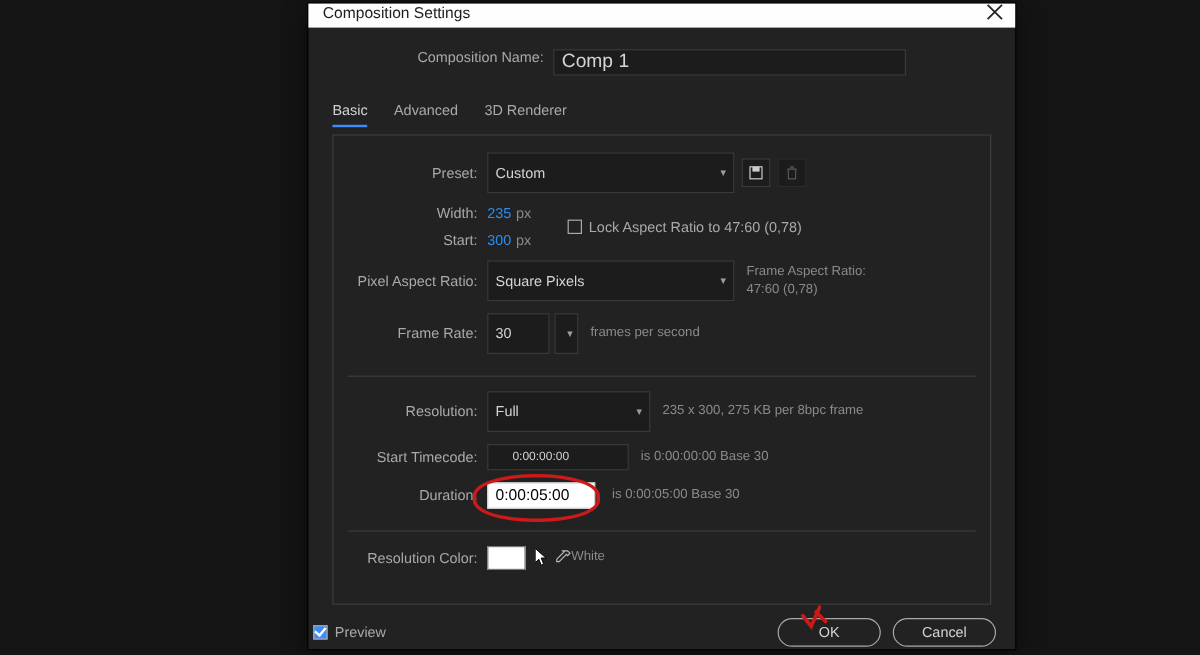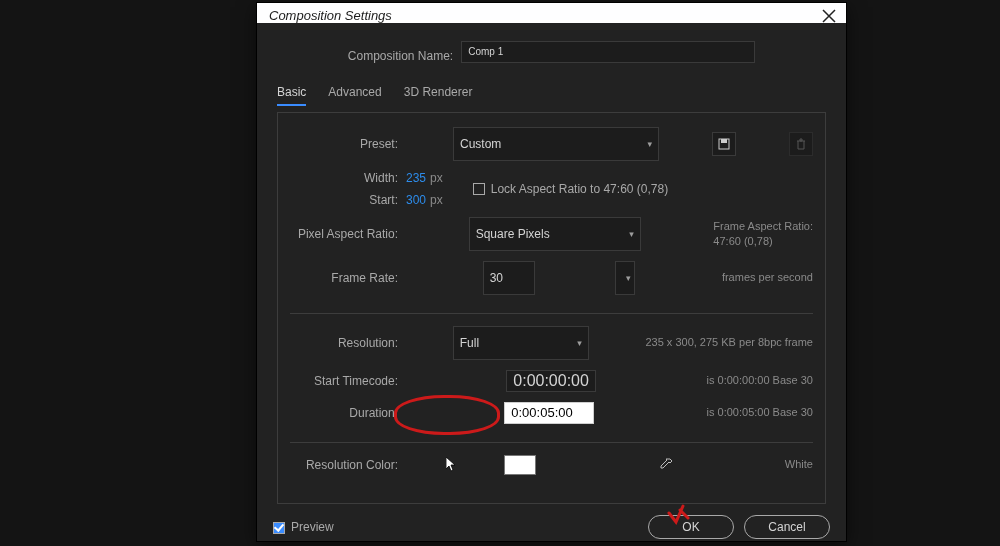--- a/index.html
+++ b/index.html
@@ -31,54 +31,54 @@
   .dialog{
     position:absolute;left:257px;top:3px;width:589px;height:538px;
     background:var(--panel);
     box-shadow:0 0 0 1px #000, 0 4px 18px rgba(0,0,0,.6);
     display:flex;flex-direction:column;
   }
 
   
   .dlg-header{
     height:32px;background:var(--header-bg);color:var(--header-text);
-    display:flex;align-items:flex-end;justify-content:space-between;
-    padding:0 10px 0 12px;font-size:13px;font-style:italic;
+    display:flex;align-items:flex-start;justify-content:space-between;
+    padding:0 10px 0 12px;font-size:13px;
   }
   .dlg-header .title{font-weight:400;}
   .close-x{width:14px;height:14px;cursor:pointer;}
   .close-x svg{display:block;}
 
   
   .dlg-body{flex:1;padding:18px 20px 10px 20px;display:flex;flex-direction:column;}
 
-  .row-compname{display:flex;align-items:flex-end;justify-content:center;margin-bottom:18px;}
+  .row-compname{display:flex;align-items:flex-start;justify-content:center;margin-bottom:18px;}
   .row-compname label{margin-right:8px;color:var(--text);}
   .row-compname input{
     width:280px;height:20px;background:var(--input-bg);border:1px solid var(--input-border);
-    color:var(--text-bright);padding:0 6px;font-size:10px;outline:none;
+    color:var(--text-bright);padding:0 6px;font-size:16px;outline:none;
   }
 
   
   .tabs{display:flex;gap:22px;border-bottom:1px solid transparent;margin-bottom:0;}
   .tab{color:var(--text);padding:4px 0 6px 0;cursor:pointer;position:relative;}
   .tab.active{color:var(--text-bright);}
   .tab.active::after{
     content:"";position:absolute;left:0;right:0;bottom:-1px;height:2px;background:var(--tab-underline);
   }
 
   
   .basic-panel{
     border:1px solid var(--divider);border-radius:0;
     margin-top:6px;padding:14px 12px 18px 12px;
     background:transparent;
     flex:1;display:flex;flex-direction:column;
   }
 
-  .form-row{display:flex;align-items:center;margin-bottom:10px;justify-content:space-between;}
+  .form-row{display:flex;align-items:center;margin-bottom:10px;}
   .lbl{width:108px;text-align:right;margin-right:8px;color:var(--text);}
 
   .select, .textbox{
     background:var(--input-bg);border:1px solid var(--input-border);
     color:var(--text-bright);height:20px;line-height:20px;padding:16px 6px;
     display:flex;align-items:center;justify-content:space-between;
     box-sizing:border-box;
   }
   .select{cursor:pointer;}
   .select .chev{opacity:.7;font-size:9px;margin-left:6px;}
@@ -114,40 +114,40 @@
 
   hr.divider{border:none;border-top:1px solid var(--divider);margin:8px 0 12px 0;}
 
   
   .duration-input{
     background:#ffffff;color:#000;border:1px solid #cfcfcf;width:76px;text-align:left;padding:0 6px;height:20px;
     font-family:inherit;font-size:13px;outline:none;
   }
   .tc-input{
     background:var(--input-bg);color:var(--text-bright);border:1px solid var(--input-border);
-    width:76px;padding:0 6px;height:20px;font-family:inherit;font-size:16px;outline:none;
+    width:76px;padding:0 20px;height:20px;font-family:inherit;font-size:10px;outline:none;
   }
 
   .red-circle{
     position:absolute;border:3px solid #cc1a1a;border-radius:50%/50%;
     pointer-events:none;
   }
 
   
   .swatch{
     width:30px;height:18px;border:1px solid #777;background:var(--white-swatch);
   }
   .eyedrop{width:14px;height:14px;margin-left:12px;}
 
   
   .dlg-footer{
     height:44px;display:flex;align-items:center;justify-content:flex-end;padding:0 16px;gap:10px;
     position:relative;
   }
-  .preview-wrap{position:absolute;left:16px;display:flex;align-items:flex-end;gap:6px;}
+  .preview-wrap{position:absolute;left:4px;display:flex;align-items:center;gap:6px;}
   .checkbox.checked{background:#3a8cff;position:relative;}
   .checkbox.checked::after{
     content:"";position:absolute;left:2px;top:-1px;width:4px;height:7px;border:solid #fff;
     border-width:0 2px 2px 0;transform:rotate(40deg);
   }
 
   .btn{
     min-width:86px;height:24px;border:1px solid var(--text);border-radius:12px;
     background:transparent;color:var(--text-bright);cursor:pointer;font-size:12px;
     display:flex;align-items:center;justify-content:center;
@@ -225,21 +225,21 @@
           </div>
         </div>
         <div class="lock-block">
           <span class="checkbox"></span>
           <span>Lock Aspect Ratio to 47:60 (0,78)</span>
         </div>
       </div>
 
       <div class="form-row">
         <span class="lbl">Pixel Aspect Ratio:</span>
-        <div class="select" style="width:172px">
+        <div class="select" style="width:206px">
           <span>Square Pixels</span>
           <span class="chev">▾</span>
         </div>
         <div class="aside-text" style="max-width:130px">
           <div>Frame Aspect Ratio:</div>
           <div>47:60 (0,78)</div>
         </div>
       </div>
 
       <div class="form-row">
@@ -285,21 +285,21 @@
         <div class="swatch"></div>
 
         <svg class="fake-cursor" style="left:156px;top:2px" width="12" height="16" viewBox="0 0 12 16">
           <path d="M0 0 L0 12 L3 9 L5 14 L7 13 L5 8 L9 8 Z" fill="#fff" stroke="#000" stroke-width="0.8"></path>
         </svg>
         <span class="eyedrop" style="margin-left:24px">
           <svg width="14" height="14" viewBox="0 0 14 14">
               <path d="M11 1l2 2-2 2-1-1-6 6H2v-2l6-6-1-1z" fill="none" stroke="#bbb" stroke-width="1"></path>
             </svg>
         </span>
-        <span class="aside-text" style="margin-left:14px">White</span>
+        <span class="aside-text" style="margin-left:0">White</span>
       </div>
 
     </div>
   </div>
 
   <div class="dlg-footer rel">
     <div class="preview-wrap">
       <span class="checkbox checked"></span>
       <span>Preview</span>
     </div>

